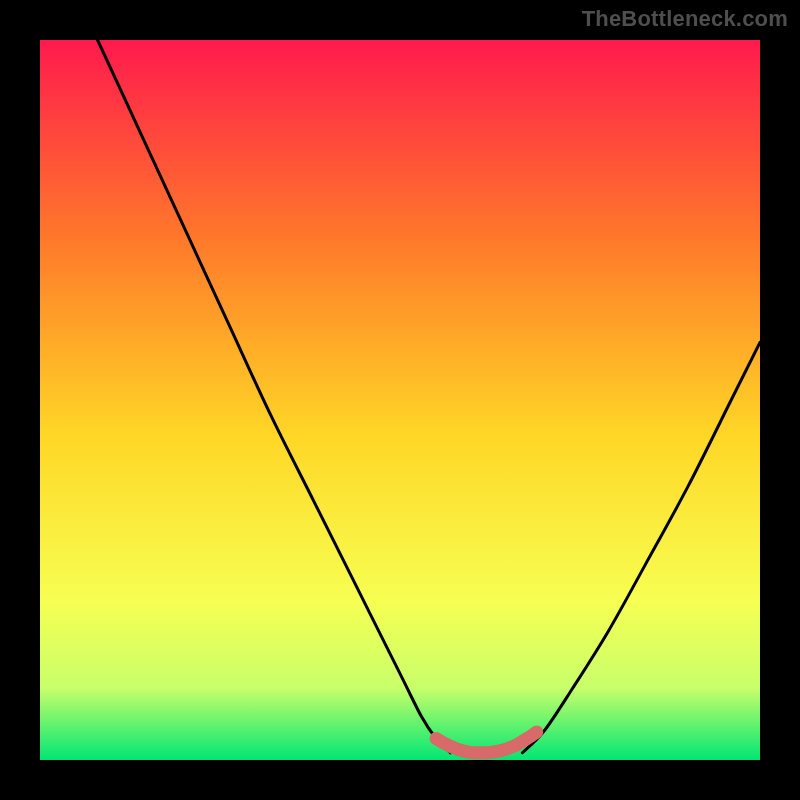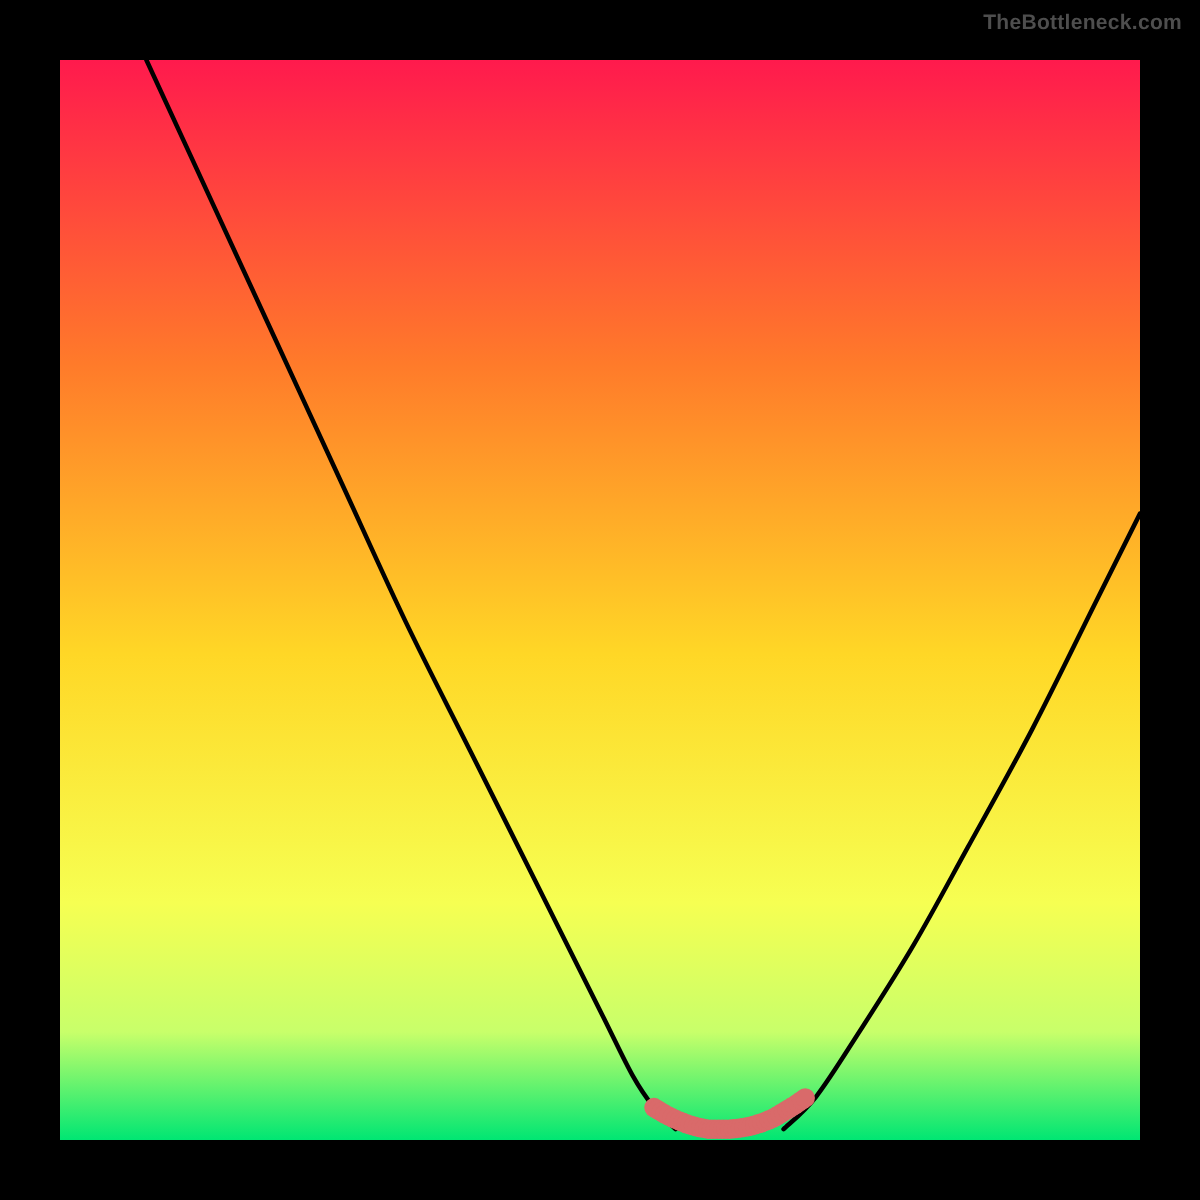--- a/index.html
+++ b/index.html
@@ -39,21 +39,21 @@
     left: 0;
     top: 0;
     width: 720px;
     height: 720px;
   }
   .watermark {
     position: absolute;
     top: 6px;
     right: 12px;
     color: #4e4e4e;
-    font-size: 14px;
+    font-size: 22px;
     font-weight: 600;
     letter-spacing: 0.2px;
   }
 </style>
 </head>
 <body>
 
 <div class="frame">
   <div class="watermark">TheBottleneck.com</div>
 

